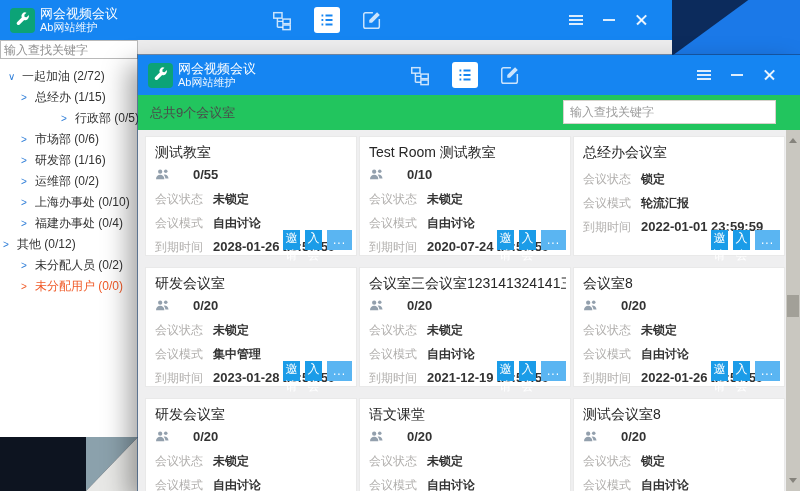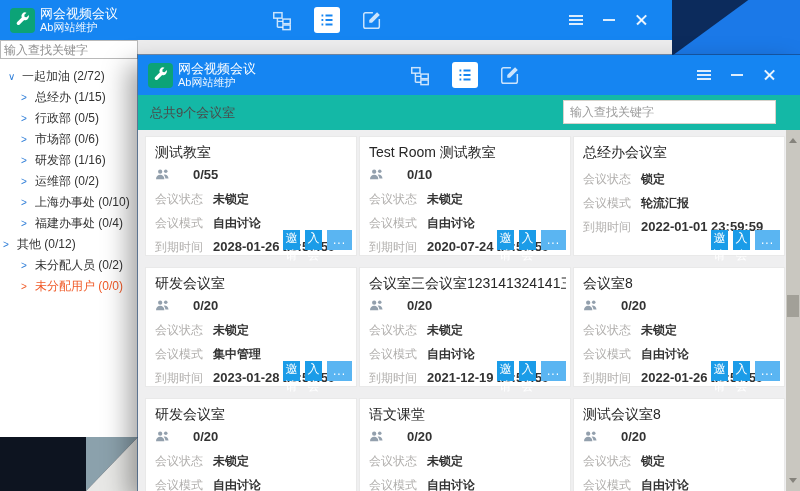--- a/index.html
+++ b/index.html
@@ -51,21 +51,21 @@
   .side-search::placeholder{color:#8f8f8f;}
   .tree{padding-top:7px;font-size:12px;}
   .tree-item{height:21px;line-height:21px;white-space:nowrap;color:#333;cursor:pointer;}
   .tw{color:#2f7ed8;font-size:10px;display:inline-block;width:10px;margin-right:4px;}
   .tree-item.hl,.tree-item.hl .tw{color:#f05a28;}
 
   
   .fw{position:absolute;left:138px;top:55px;width:662px;height:436px;background:#efeff0;
     box-shadow:0 0 0 1px rgba(16,58,110,.55),-10px 10px 24px rgba(0,0,0,.35);
     display:flex;flex-direction:column;}
-  .infobar{height:35px;flex:0 0 35px;background:#14b8a6;position:relative;}
+  .infobar{height:35px;flex:0 0 35px;background:#22c55e;position:relative;}
   .summary{line-height:35px;padding-left:12px;font-size:13px;color:#4a4a4a;}
   .fw-search{position:absolute;right:24px;top:5px;width:213px;height:24px;box-sizing:border-box;
     border:1px solid #d6d3cc;font-size:12px;padding:0 6px;color:#333;outline:none;
     font-family:"Liberation Sans","DejaVu Sans",sans-serif;}
   .fw-search::placeholder{color:#9a9a9a;}
   .content{position:relative;flex:1;min-height:0;}
   .cards{position:absolute;left:0;top:0;right:14px;bottom:0;overflow:hidden;
     display:flex;flex-wrap:wrap;align-content:flex-start;column-gap:4px;row-gap:13px;padding:7px 0 0 8px;}
   .card{width:210px;height:118px;background:#fff;position:relative;box-sizing:border-box;
     padding:7px 4px 7px 9px;box-shadow:0 0 0 1px #e9e9e9;}
@@ -143,21 +143,21 @@
   <div class="bw-body">
     <div class="sidebar">
       <input class="side-search" placeholder="输入查找关键字" style="">
       <div class="tree" id="tree">
           <div class="tree-item" style="padding-left: 8px;">
     <span class="tw">∨</span><span class="tl">一起加油 (2/72)</span>
   </div>
           <div class="tree-item" style="padding-left: 21px;">
     <span class="tw">&gt;</span><span class="tl">总经办 (1/15)</span>
   </div>
-          <div class="tree-item" style="padding-left: 21px;">
+          <div class="tree-item" style="padding-left: 21px; margin-left: 40px;">
     <span class="tw">&gt;</span><span class="tl">行政部 (0/5)</span>
   </div>
           <div class="tree-item" style="padding-left: 21px;">
     <span class="tw">&gt;</span><span class="tl">市场部 (0/6)</span>
   </div>
           <div class="tree-item" style="padding-left: 21px;">
     <span class="tw">&gt;</span><span class="tl">研发部 (1/16)</span>
   </div>
           <div class="tree-item" style="padding-left: 21px;">
     <span class="tw">&gt;</span><span class="tl">运维部 (0/2)</span>

